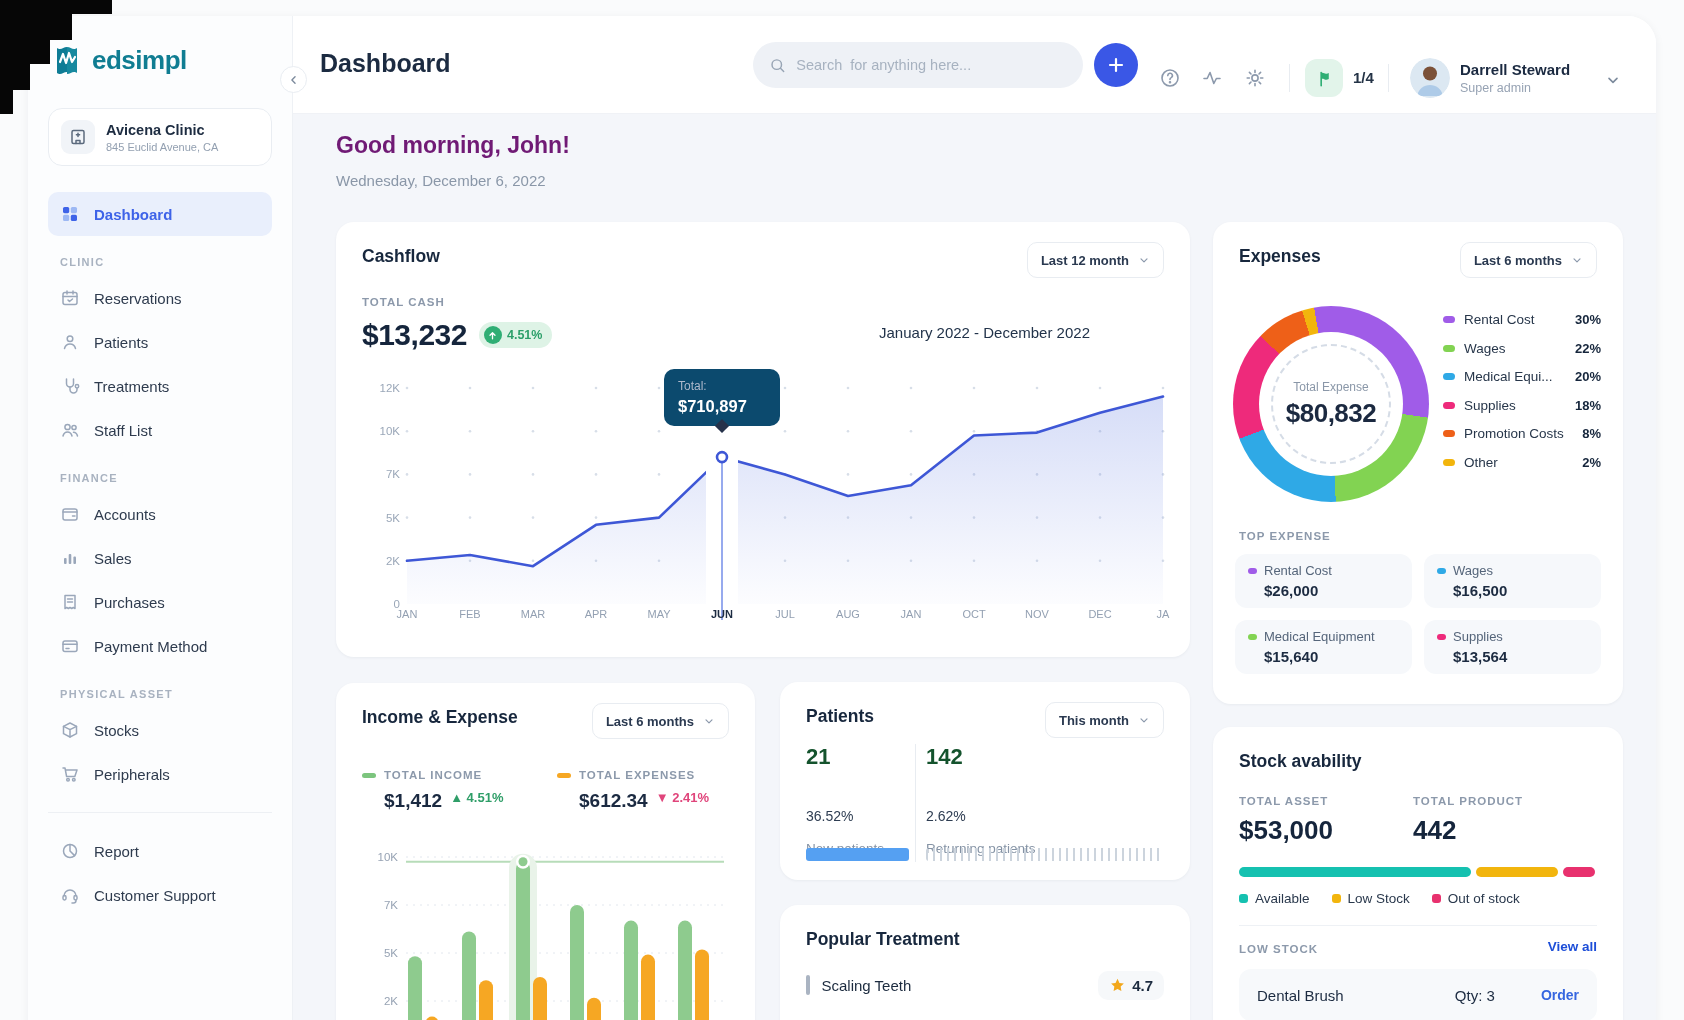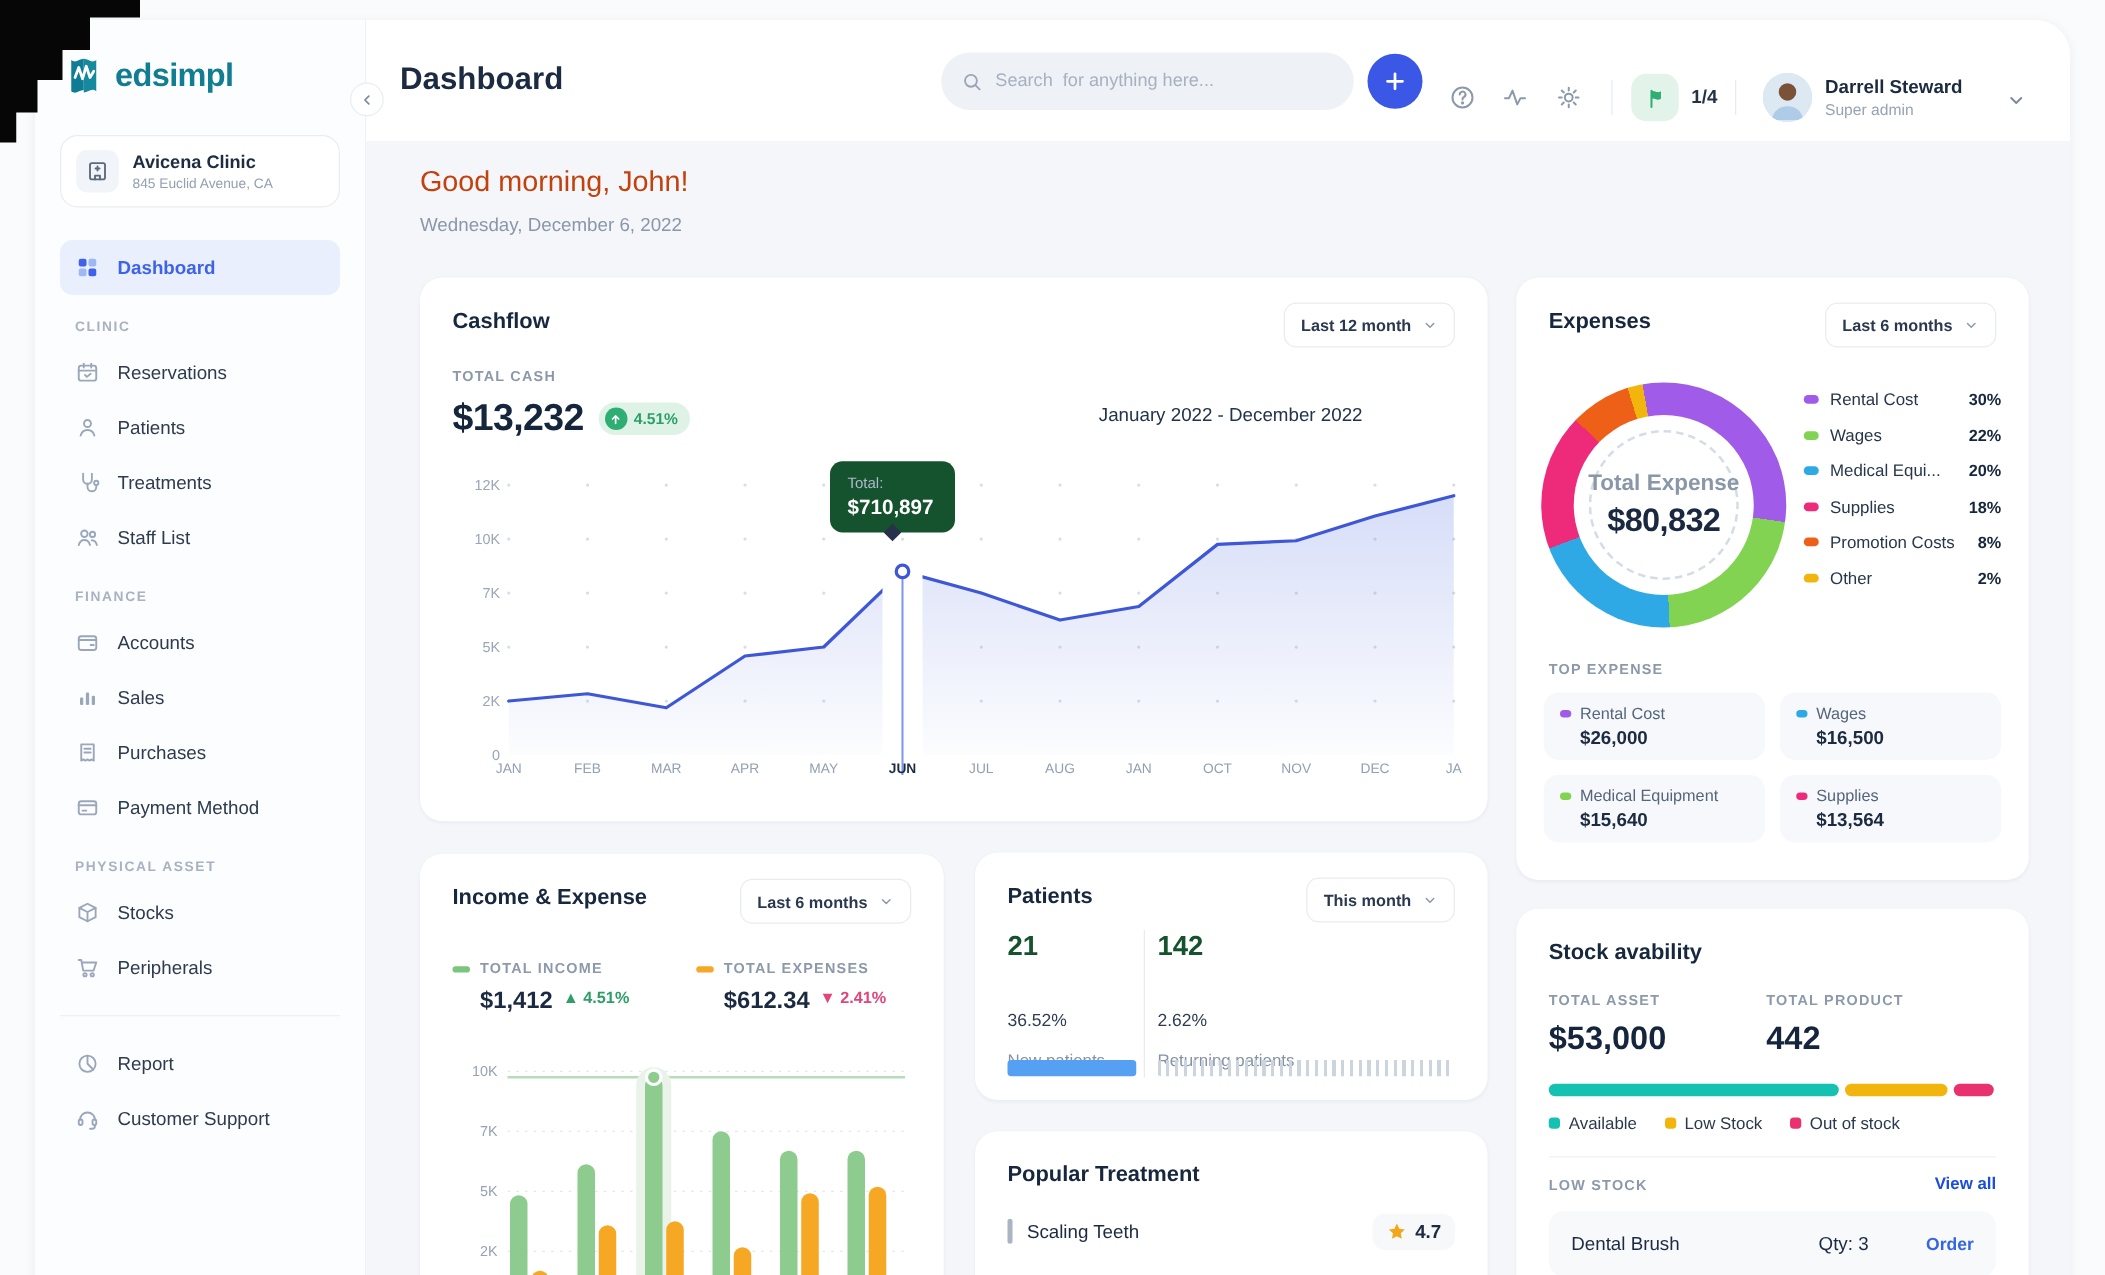--- a/index.html
+++ b/index.html
@@ -49,56 +49,56 @@
     background:#e2f4ea; color:#2fae74; display:flex; align-items:center; justify-content:center; cursor:pointer;}
   .flag-count { position:absolute; left:1060px; top:53px; font-size:15px; font-weight:600; color:#243346;}
   .avatar { position:absolute; left:1117px; top:42px; width:40px; height:40px; border-radius:50%;
     overflow:hidden; cursor:pointer;}
   .u-name { position:absolute; left:1167px; top:45px; font-size:15px; font-weight:700; color:#1b2a41;}
   .u-role { position:absolute; left:1167px; top:65px; font-size:12.5px; color:#97a3b4;}
   .u-chev { position:absolute; left:1312px; top:56px; color:#7d8b9d; cursor:pointer;}
 
   
   .main { position:absolute; left:265px; top:98px; width:1363px; height:942px; background:#f4f6fa; }
-  .greet-title { position:absolute; left:43px; top:18px; font-size:23px; font-weight:400; color:#c2410c;}
+  .greet-title { position:absolute; left:43px; top:18px; font-size:23px; font-weight:700; color:#701a75;}
   .greet-date { position:absolute; left:43px; top:58px; font-size:15px; color:#8a97a8;}
 
   .card { position:absolute; background:#fff; border-radius:18px; box-shadow:0 1px 3px rgba(23,37,64,.05);}
   .card-title { position:absolute; left:26px; top:24px; font-size:17.5px; font-weight:700; color:#17273d;}
   .pill { position:absolute; right:26px; top:20px; height:36px; display:flex; align-items:center; gap:9px;
     background:#fff; border:1px solid #e8ecf1; border-radius:10px; padding:0 13px;
     font-size:13px; font-weight:600; color:#2a3950; cursor:pointer;}
   .pill svg { color:#8c99ac; }
 
   #cashflow-card { left:43px; top:108px; width:854px; height:435px; }
   .sm-label { font-size:11.5px; font-weight:700; letter-spacing:1px; color:#8c99ab; }
   #cf-total-label { position:absolute; left:26px; top:74px; }
   #cf-value-row { position:absolute; left:26px; top:96px; display:flex; align-items:center; gap:12px;}
   #cf-value { font-size:30px; font-weight:800; color:#15253c; letter-spacing:-0.5px;}
   .delta-pill { display:flex; align-items:center; gap:5px; background:#def3e6; border-radius:999px;
     padding:4px 10px 4px 5px; font-size:12.5px; font-weight:700; color:#2b9f69;}
   .delta-pill .dc { width:18px; height:18px; border-radius:50%; background:#2fae74; color:#fff;
     display:flex; align-items:center; justify-content:center;}
   #cf-range { position:absolute; right:100px; top:102px; font-size:15px; color:#22334a;}
   #cf-chart { position:absolute; left:26px; top:150px; width:810px; height:260px; }
-  #cf-tooltip { position:absolute; left:328px; top:147px; width:100px; background:#14532d;
+  #cf-tooltip { position:absolute; left:328px; top:147px; width:116px; background:#0c4a6e;
     border-radius:10px; padding:10px 14px; z-index:6;}
   #cf-tooltip .tl { font-size:12px; color:#aeb9cc; }
   #cf-tooltip .tv { font-size:16.5px; font-weight:700; color:#fff; margin-top:4px;}
   #cf-tooltip .tp { position:absolute; left:50%; bottom:-5px; width:10px; height:10px; background:#26324a;
     transform:translateX(-50%) rotate(45deg); }
 
   #expenses-card { left:920px; top:108px; width:410px; height:482px; }
   .donut { position:absolute; left:20px; top:84px; width:196px; height:196px; border-radius:50%;}
   .donut-hole { position:absolute; left:26px; top:26px; right:26px; bottom:26px; border-radius:50%; background:#fff;}
   .donut-dash { position:absolute; left:38px; top:38px; right:38px; bottom:38px; border-radius:50%;
     border:2px dashed #d5dce6;}
   .donut-center { position:absolute; inset:0; display:flex; flex-direction:column; align-items:center;
     justify-content:center; gap:4px;}
-  .donut-center .cl { font-size:18px; color:#8a97a8;font-weight:bold; }
+  .donut-center .cl { font-size:12px; color:#8a97a8; }
   .donut-center .cv { font-size:26px; font-weight:800; color:#1b2940; letter-spacing:-0.5px;}
   #exp-legend { position:absolute; left:230px; top:90px; width:158px; }
   .leg-row { display:flex; align-items:center; margin-bottom:13.5px; }
   .leg-dot { width:12px; height:7px; border-radius:4px; margin-right:9px; flex:none;}
   .leg-label { font-size:13.5px; color:#27364a; flex:1; white-space:nowrap; overflow:hidden;}
   .leg-pct { font-size:13px; font-weight:700; color:#16263c; }
   #exp-top-label { position:absolute; left:26px; top:308px; }
   #exp-chips { position:absolute; left:22px; right:22px; top:332px; display:grid;
     grid-template-columns:1fr 1fr; gap:12px; }
   .chip { background:#f6f8fb; border-radius:12px; padding:9px 13px; }

